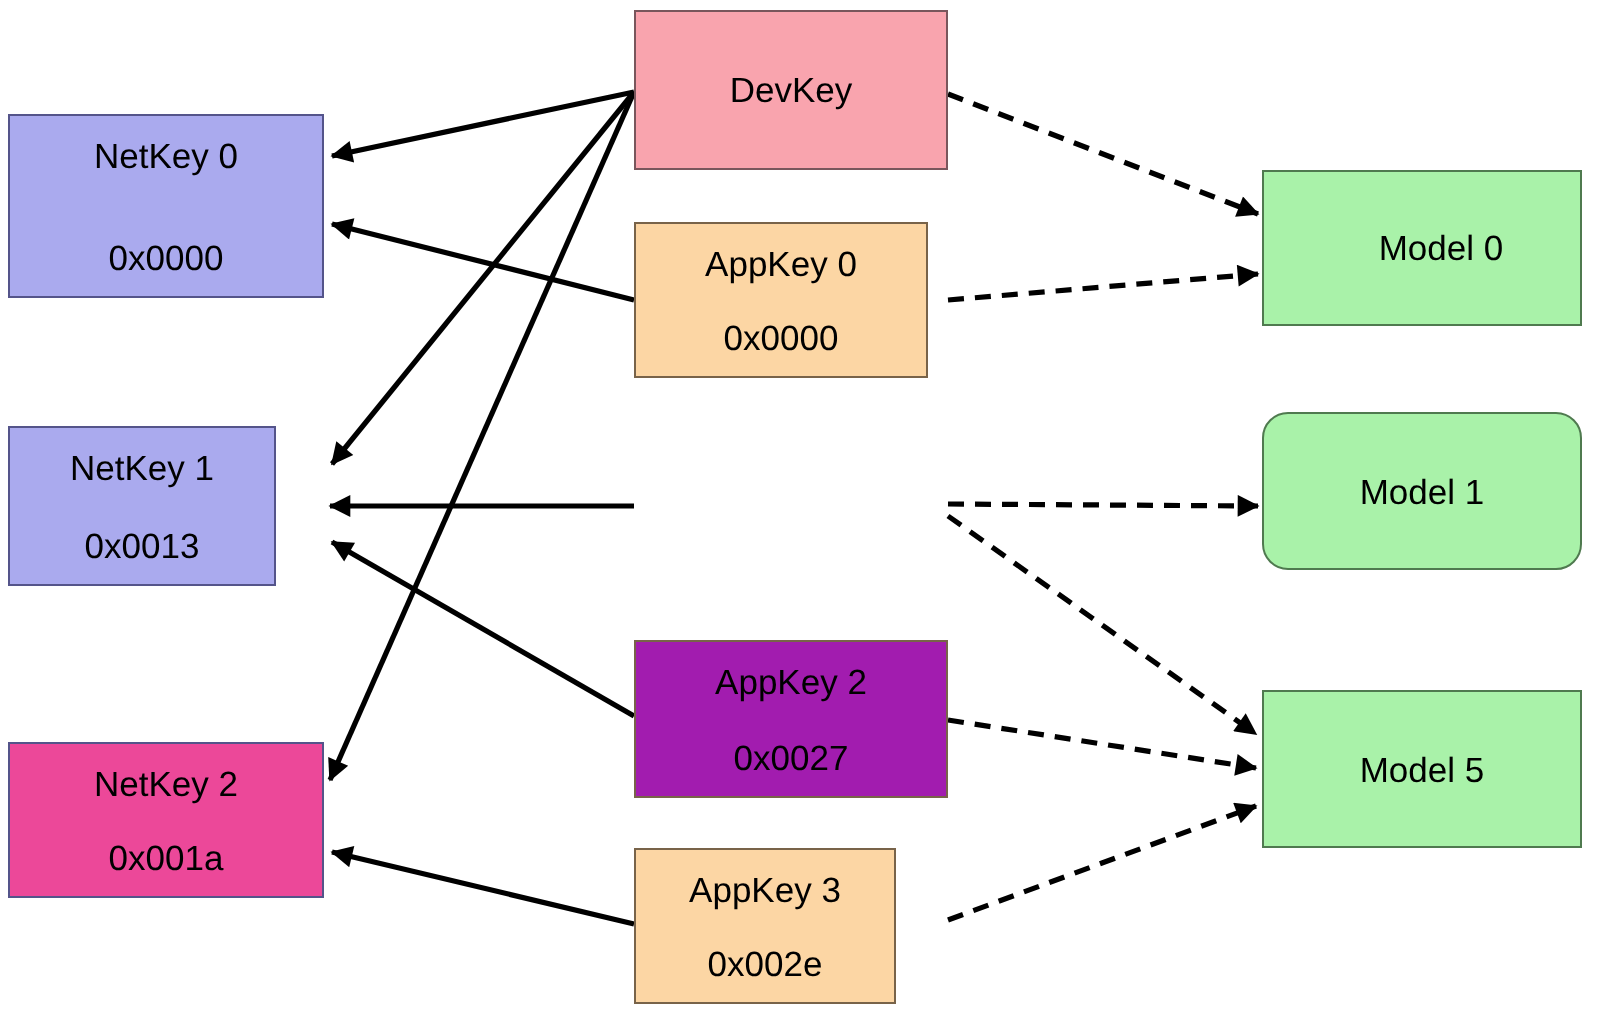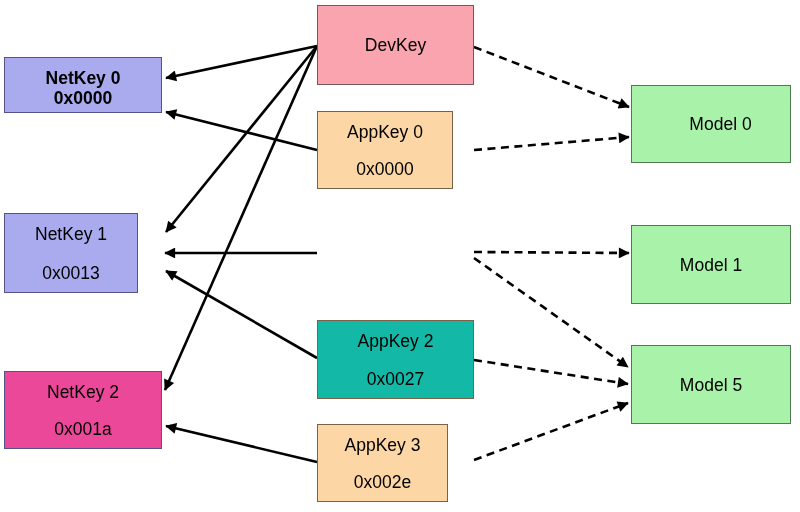--- a/index.html
+++ b/index.html
@@ -51,60 +51,60 @@
       <line x1="317" y1="358" x2="166" y2="271" stroke="#000000" stroke-width="2.6" marker-end="url(#arrowhead)"></line>
       <line x1="317" y1="462" x2="166" y2="426" stroke="#000000" stroke-width="2.6" marker-end="url(#arrowhead)"></line>
       <line x1="474" y1="47" x2="629" y2="107" stroke="#000000" stroke-width="2.6" stroke-dasharray="8 5.5" marker-end="url(#arrowhead)"></line>
       <line x1="474" y1="150" x2="629" y2="137" stroke="#000000" stroke-width="2.6" stroke-dasharray="8 5.5" marker-end="url(#arrowhead)"></line>
       <line x1="474" y1="252" x2="629" y2="253" stroke="#000000" stroke-width="2.6" stroke-dasharray="8 5.5" marker-end="url(#arrowhead)"></line>
       <line x1="474" y1="258" x2="628" y2="367" stroke="#000000" stroke-width="2.6" stroke-dasharray="8 5.5" marker-end="url(#arrowhead)"></line>
       <line x1="474" y1="360" x2="628" y2="384" stroke="#000000" stroke-width="2.6" stroke-dasharray="8 5.5" marker-end="url(#arrowhead)"></line>
       <line x1="474" y1="460" x2="628" y2="403" stroke="#000000" stroke-width="2.6" stroke-dasharray="8 5.5" marker-end="url(#arrowhead)"></line>
     </svg>
 
-  <div class="node" style="left: 4px; top: 57px; width: 158px; height: 56px; background: rgb(170, 170, 238); border-color: rgb(84, 84, 138); font-weight: bold;">
+  <div class="node" style="left: 4px; top: 57px; width: 158px; height: 92px; background: rgb(170, 170, 238); border-color: rgb(84, 84, 138);">
     <span class="label">NetKey 0</span>
     <span class="sublabel">0x0000</span>
   </div>
 
   <div class="node" style="left: 4px; top: 213px; width: 134px; height: 80px; background: rgb(170, 170, 238); border-color: rgb(84, 84, 138);">
     <span class="label">NetKey 1</span>
     <span class="sublabel">0x0013</span>
   </div>
 
   <div class="node" style="left: 4px; top: 371px; width: 158px; height: 78px; background: #ec4899; border-color: rgb(84, 84, 138);">
     <span class="label">NetKey 2</span>
     <span class="sublabel">0x001a</span>
   </div>
 
   <div class="node single" style="left: 317px; top: 5px; width: 157px; height: 80px; background: rgb(249, 164, 174); border-color: rgb(121, 86, 92);">
     <span class="label">DevKey</span>
   </div>
 
-  <div class="node" style="left: 317px; top: 111px; width: 136px; height: 78px; background: rgb(252, 214, 164); border-color: rgb(120, 99, 73);">
+  <div class="node" style="left: 317px; top: 111px; width: 147px; height: 78px; background: rgb(252, 214, 164); border-color: rgb(120, 99, 73);">
     <span class="label">AppKey 0</span>
     <span class="sublabel">0x0000</span>
   </div>
 
 
-  <div class="node" style="left: 317px; top: 320px; width: 157px; height: 79px; background: #14b8a6; border-color: rgb(120, 99, 73);">
+  <div class="node" style="left: 317px; top: 320px; width: 157px; height: 79px; background: #a21caf; border-color: rgb(120, 99, 73);">
     <span class="label">AppKey 2</span>
     <span class="sublabel">0x0027</span>
   </div>
 
   <div class="node" style="left: 317px; top: 424px; width: 131px; height: 78px; background: rgb(252, 214, 164); border-color: rgb(120, 99, 73);">
     <span class="label">AppKey 3</span>
     <span class="sublabel">0x002e</span>
   </div>
 
   <div class="node single" style="left: 631px; top: 85px; width: 160px; height: 78px; background: rgb(169, 242, 169); border-color: rgb(79, 122, 79); padding-left: 19px;">
     <span class="label">Model 0</span>
   </div>
 
-  <div class="node single" style="left: 631px; top: 225px; width: 160px; height: 79px; background: rgb(169, 242, 169); border-color: rgb(79, 122, 79);">
+  <div class="node single" style="left: 631px; top: 206px; width: 160px; height: 79px; background: rgb(169, 242, 169); border-color: rgb(79, 122, 79); border-radius: 13px;">
     <span class="label">Model 1</span>
   </div>
 
   <div class="node single" style="left: 631px; top: 345px; width: 160px; height: 79px; background: rgb(169, 242, 169); border-color: rgb(79, 122, 79);">
     <span class="label">Model 5</span>
   </div>
 
 </div>
 
 </body></html>

